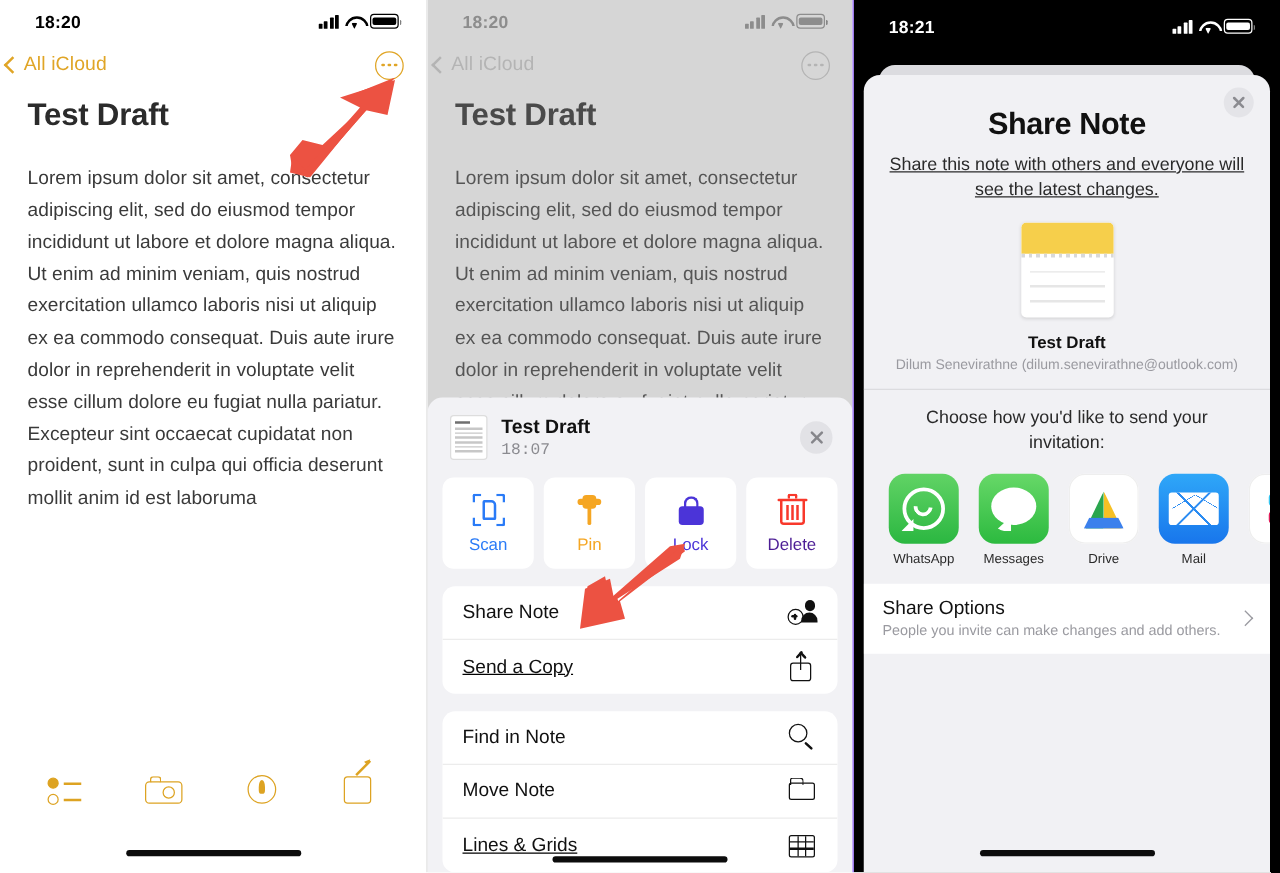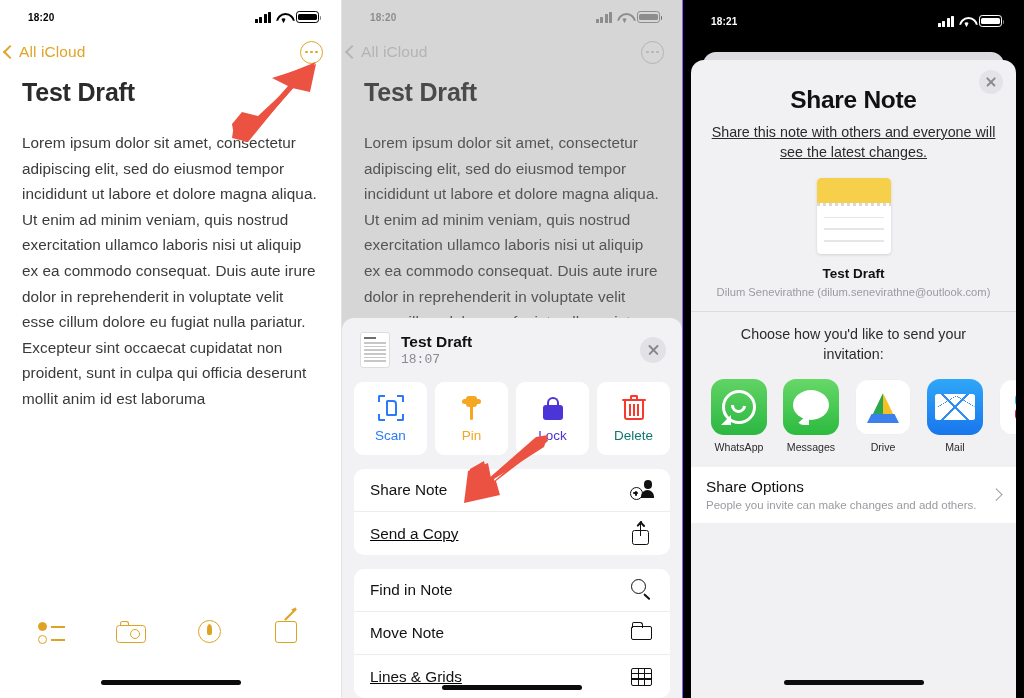--- a/index.html
+++ b/index.html
@@ -15,21 +15,21 @@
   .panel { position: relative; height: 698px; overflow: hidden; background: #fff; }
   .p1 { width: 341px; }
   .p2 { width: 341px; border-left: 1px solid #e3e3e3; }
   .p3 { width: 342px; border-left: 1px solid #8b5cf6; }
 
   
   .statusbar {
     height: 34px; display: flex; align-items: center;
     justify-content: space-between; padding: 0 22px 0 28px;
   }
-  .clock { font-size: 10px; font-weight: bold; letter-spacing: .2px; color: #000; }
+  .clock { font-size: 14px; font-weight: bold; letter-spacing: .2px; color: #000; }
   .sb-icons { display: flex; align-items: flex-end; gap: 5px; }
   .bars { display: flex; align-items: flex-end; gap: 1.5px; height: 11px; }
   .bars i { display: block; width: 3px; background: #000; border-radius: .5px; }
   .bars i:nth-child(1) { height: 4px; }
   .bars i:nth-child(2) { height: 6px; }
   .bars i:nth-child(3) { height: 8.5px; }
   .bars i:nth-child(4) { height: 11px; }
   .wifi { width: 15px; height: 11px; position: relative; }
   .wifi::before {
     content: ""; position: absolute; left: 0; top: 1px;
@@ -493,21 +493,21 @@
         </div>
         <div class="qa">
           <div class="qa-ico">
             <span class="tr-h"></span>
               <span class="tr-t"></span>
               <span class="tr-l"></span>
             <span class="tr-r r1"></span>
               <span class="tr-r r2"></span>
               <span class="tr-r r3"></span>
           </div>
-          <div class="qa-label" style="color:#0f766e">Delete</div>
+          <div class="qa-label" style="color:#4c1d95">Delete</div>
         </div>
       </div>
 
       <div class="menu-group">
         <div class="menu-item">
           <span class="menu-label">Share Note</span>
           <span class="mi-ico">
             <i class="pp-head"></i>
               <i class="pp-body"></i>
               <i class="pp-plus"></i>

